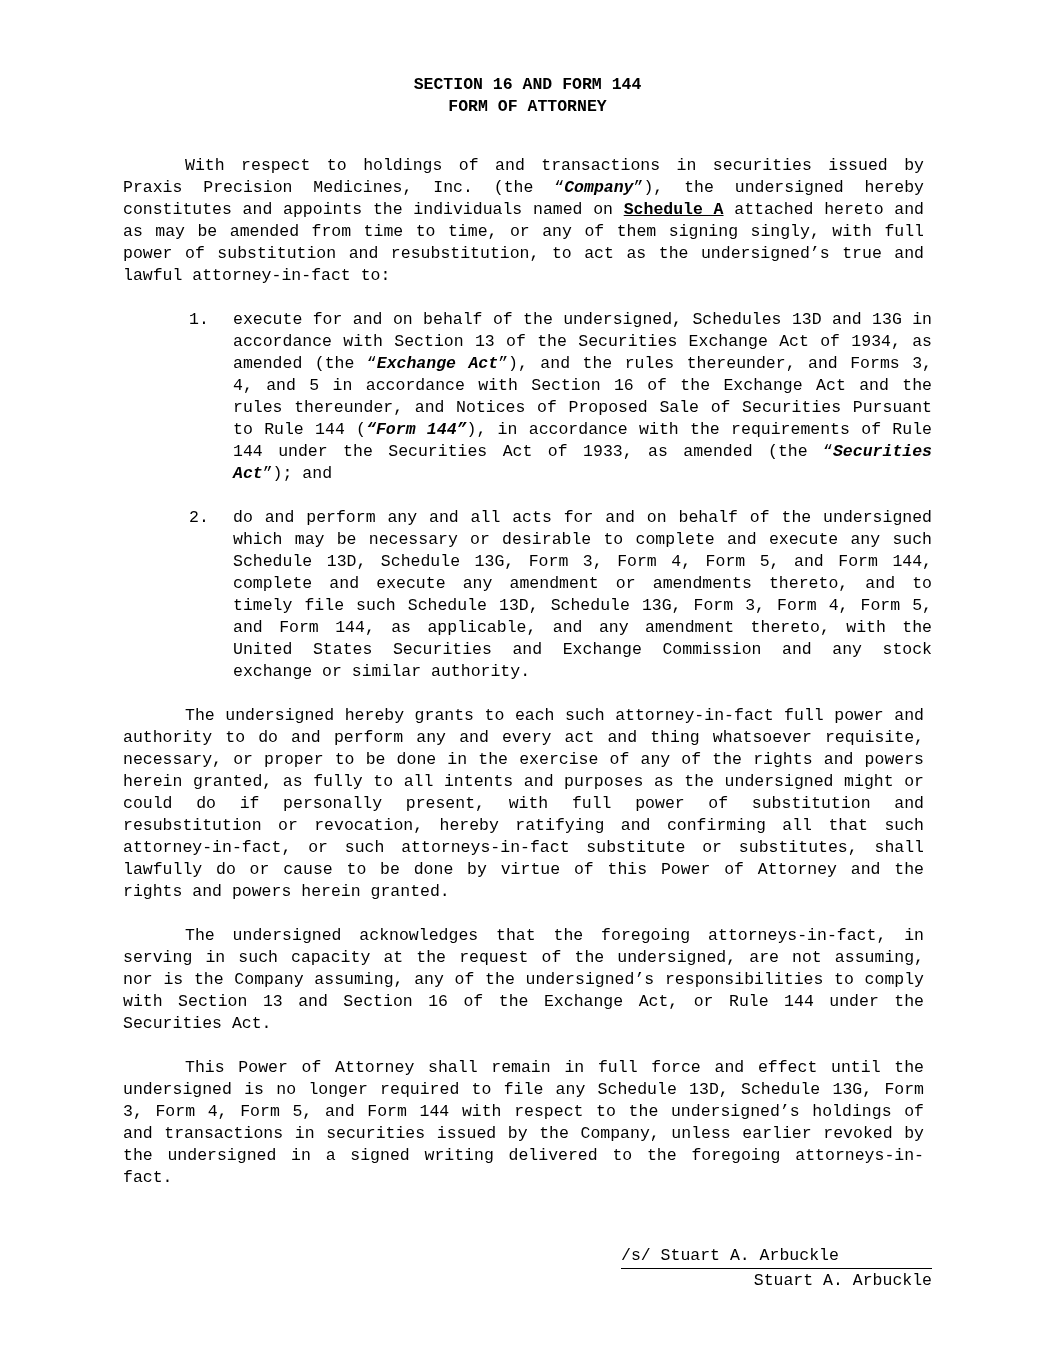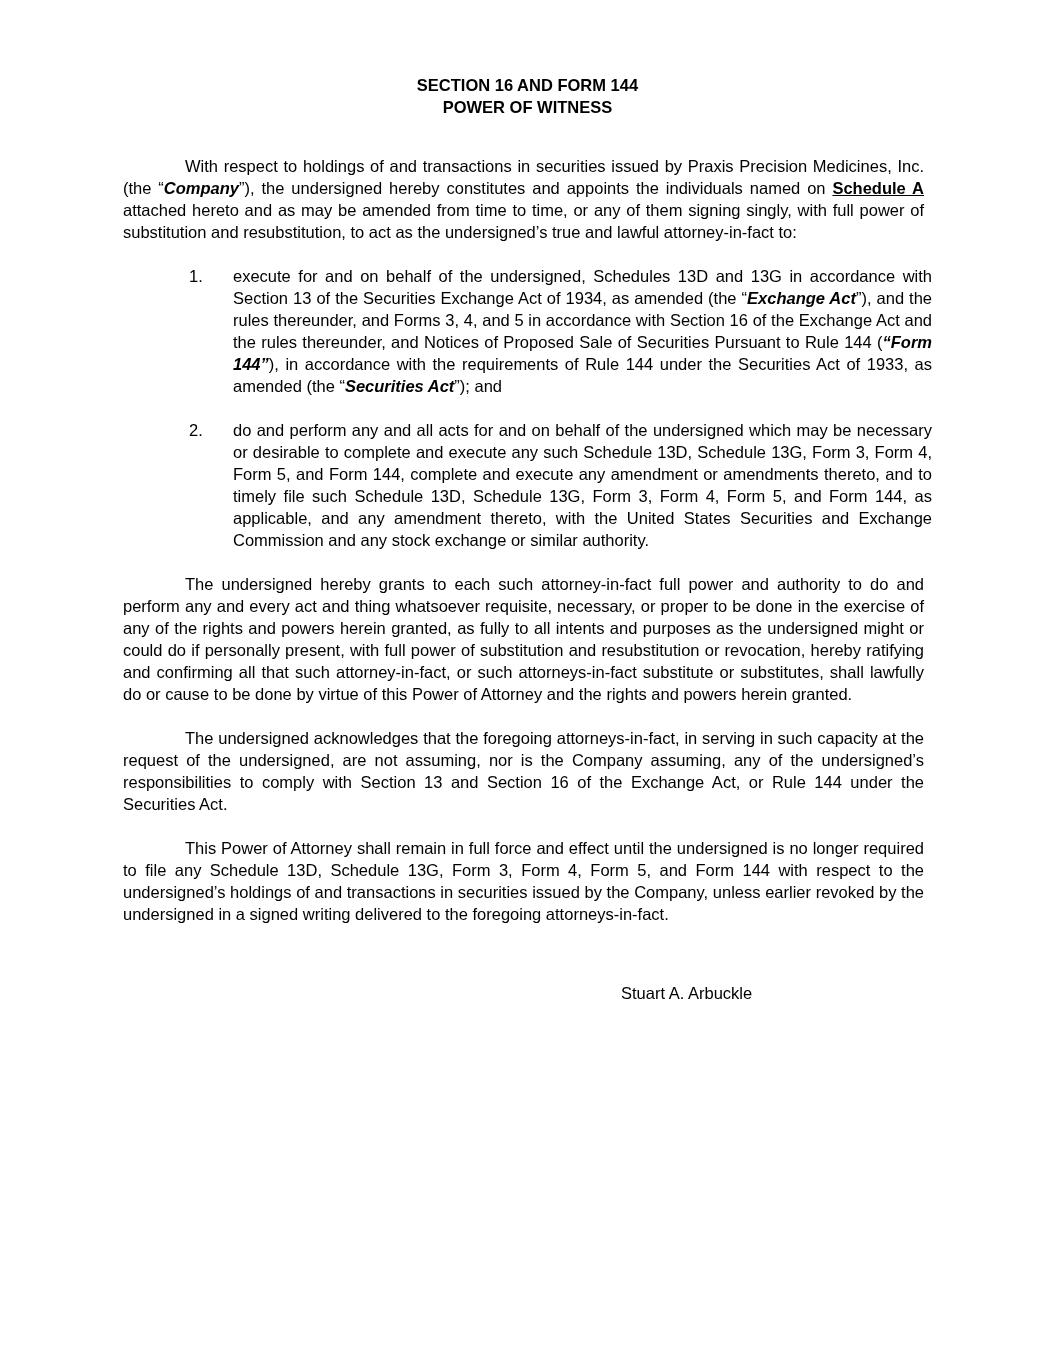--- a/index.html
+++ b/index.html
@@ -7,21 +7,21 @@
     padding: 0;
     background: #ffffff;
   }
   .page {
     width: 1055px;
     min-height: 1365px;
     box-sizing: border-box;
     background: #ffffff;
     color: #000000;
     padding: 74px 123px 44px 123px;
-    font-family: Liberation Sans, sans-serif;
+    font-family: Liberation Mono, monospace;
     font-size: 16.5px;
     line-height: 22px;
   }
   .title {
     text-align: center;
     font-weight: bold;
     margin: 0 0 37px 0;
   }
   .title div {
     line-height: 22px;
@@ -47,30 +47,31 @@
     margin-left: 498px;
     width: 311px;
   }
   .sig-line {
     border-bottom: 1px solid #000000;
     padding-bottom: 1px;
     white-space: nowrap;
   }
   .sig-name {
     padding-top: 1px;
+    text-align: right;
   }
 </style>
 </head>
 <body>
 
 <div class="page">
 
   <div class="title">
     <div>SECTION 16 AND FORM 144</div>
-    <div>POWER OF WITNESS</div>
+    <div>FORM OF ATTORNEY</div>
   </div>
 
   <p class="para"><span>With respect to holdings of and transactions in securities issued by Praxis Precision Medicines, Inc. (the “</span><span style="font-weight: bold; font-style: italic;">Company</span><span>”), the undersigned hereby constitutes and appoints the individuals named on </span><span style="font-weight: bold; text-decoration: underline;">Schedule A</span><span> attached hereto and as may be amended from time to time, or any of them signing singly, with full power of substitution and resubstitution, to act as the undersigned’s true and lawful attorney-in-fact to:</span></p>
 
   <div class="list-item">
     <span class="num">1.</span>
     <span><span>execute for and on behalf of the undersigned, Schedules 13D and 13G in accordance with Section 13 of the Securities Exchange Act of 1934, as amended (the “</span><span style="font-weight: bold; font-style: italic;">Exchange Act</span><span>”), and the rules thereunder, and Forms 3, 4, and 5 in accordance with Section 16 of the Exchange Act and the rules thereunder, and Notices of Proposed Sale of Securities Pursuant to Rule 144 (</span><span style="font-weight: bold; font-style: italic;">“Form 144”</span><span>), in accordance with the requirements of Rule 144 under the Securities Act of 1933, as amended (the “</span><span style="font-weight: bold; font-style: italic;">Securities Act</span><span>”); and</span></span>
   </div>
 
   <div class="list-item">
@@ -79,16 +80,17 @@
   </div>
 
   <p class="para">The undersigned hereby grants to each such attorney-in-fact full power and authority to do and perform any and every act and thing whatsoever requisite, necessary, or proper to be done in the exercise of any of the rights and powers herein granted, as fully to all intents and purposes as the undersigned might or could do if personally present, with full power of substitution and resubstitution or revocation, hereby ratifying and confirming all that such attorney-in-fact, or such attorneys-in-fact substitute or substitutes, shall lawfully do or cause to be done by virtue of this Power of Attorney and the rights and powers herein granted.</p>
 
   <p class="para">The undersigned acknowledges that the foregoing attorneys-in-fact, in serving in such capacity at the request of the undersigned, are not assuming, nor is the Company assuming, any of the undersigned’s responsibilities to comply with Section 13 and Section 16 of the Exchange Act, or Rule 144 under the Securities Act.</p>
 
   <p class="para">This Power of Attorney shall remain in full force and effect until the undersigned is no longer required to file any Schedule 13D, Schedule 13G, Form 3, Form 4, Form 5, and Form 144 with respect to the undersigned’s holdings of and transactions in securities issued by the Company, unless earlier revoked by the undersigned in a signed writing delivered to the foregoing attorneys-in-fact.</p>
 
 
   <div class="sig-block">
+    <div class="sig-line">/s/ Stuart A. Arbuckle</div>
     <div class="sig-name">Stuart A. Arbuckle</div>
   </div>
 
 </div>
 
 </body></html>

